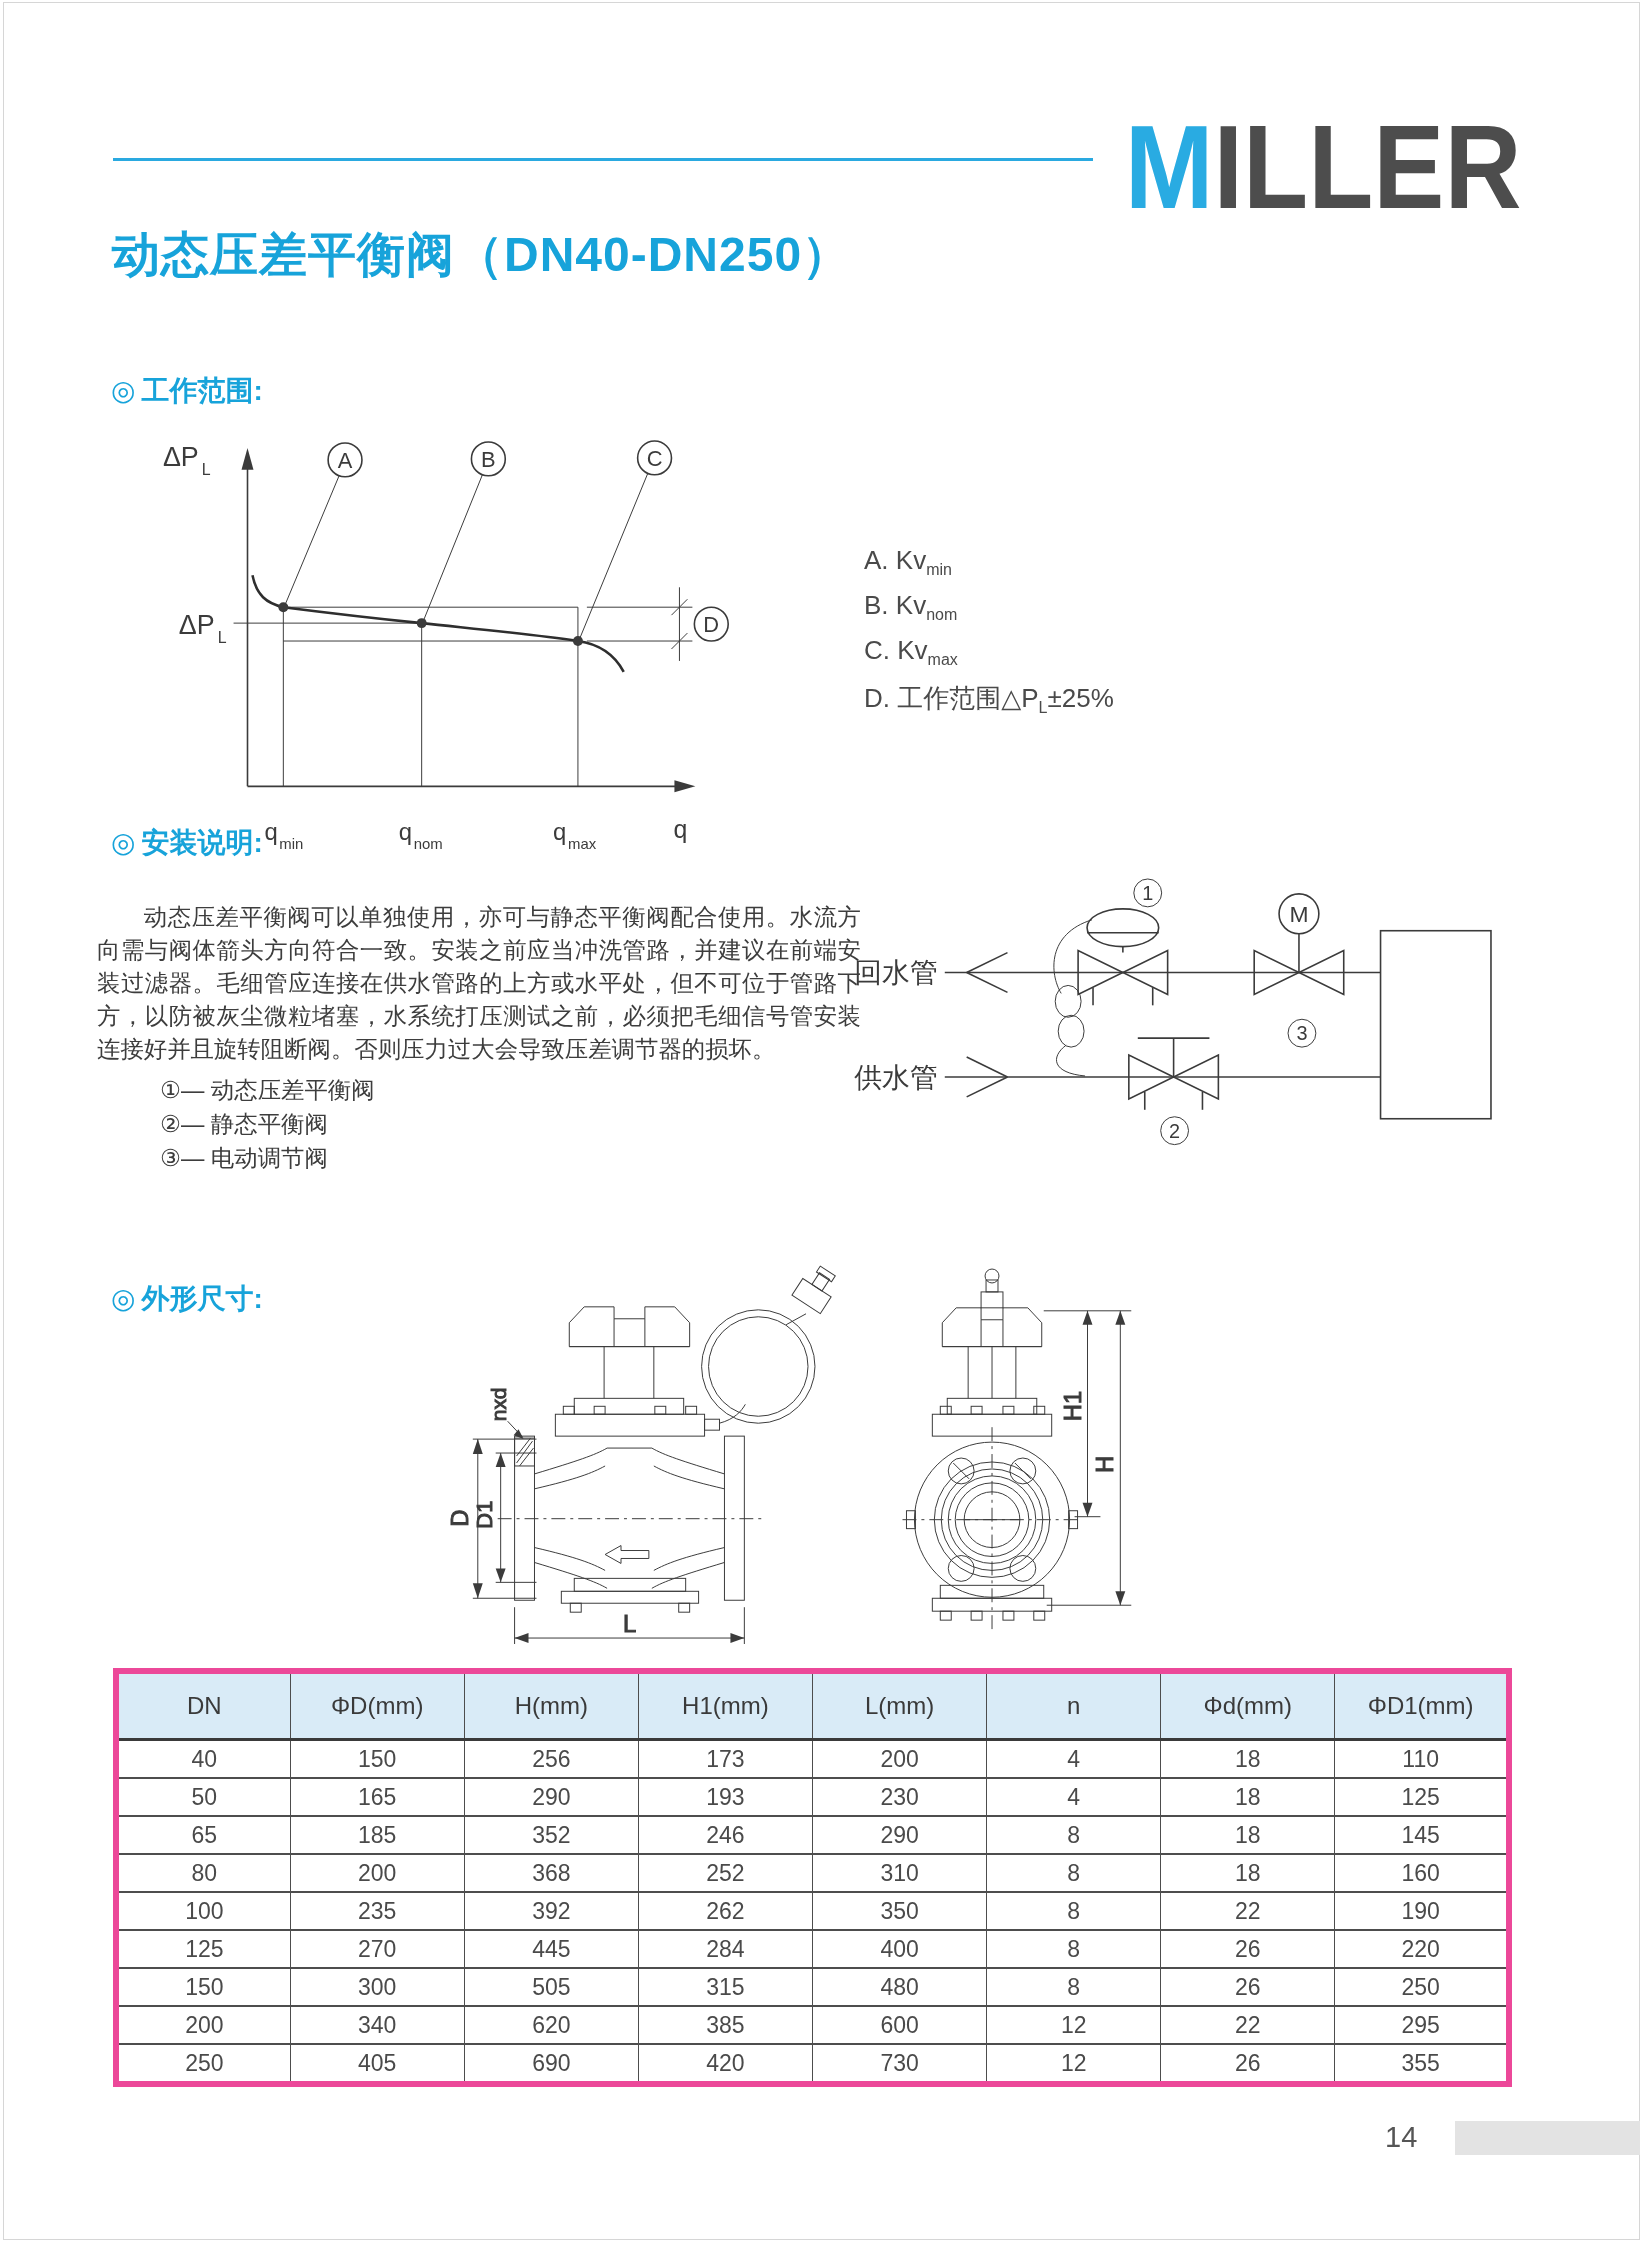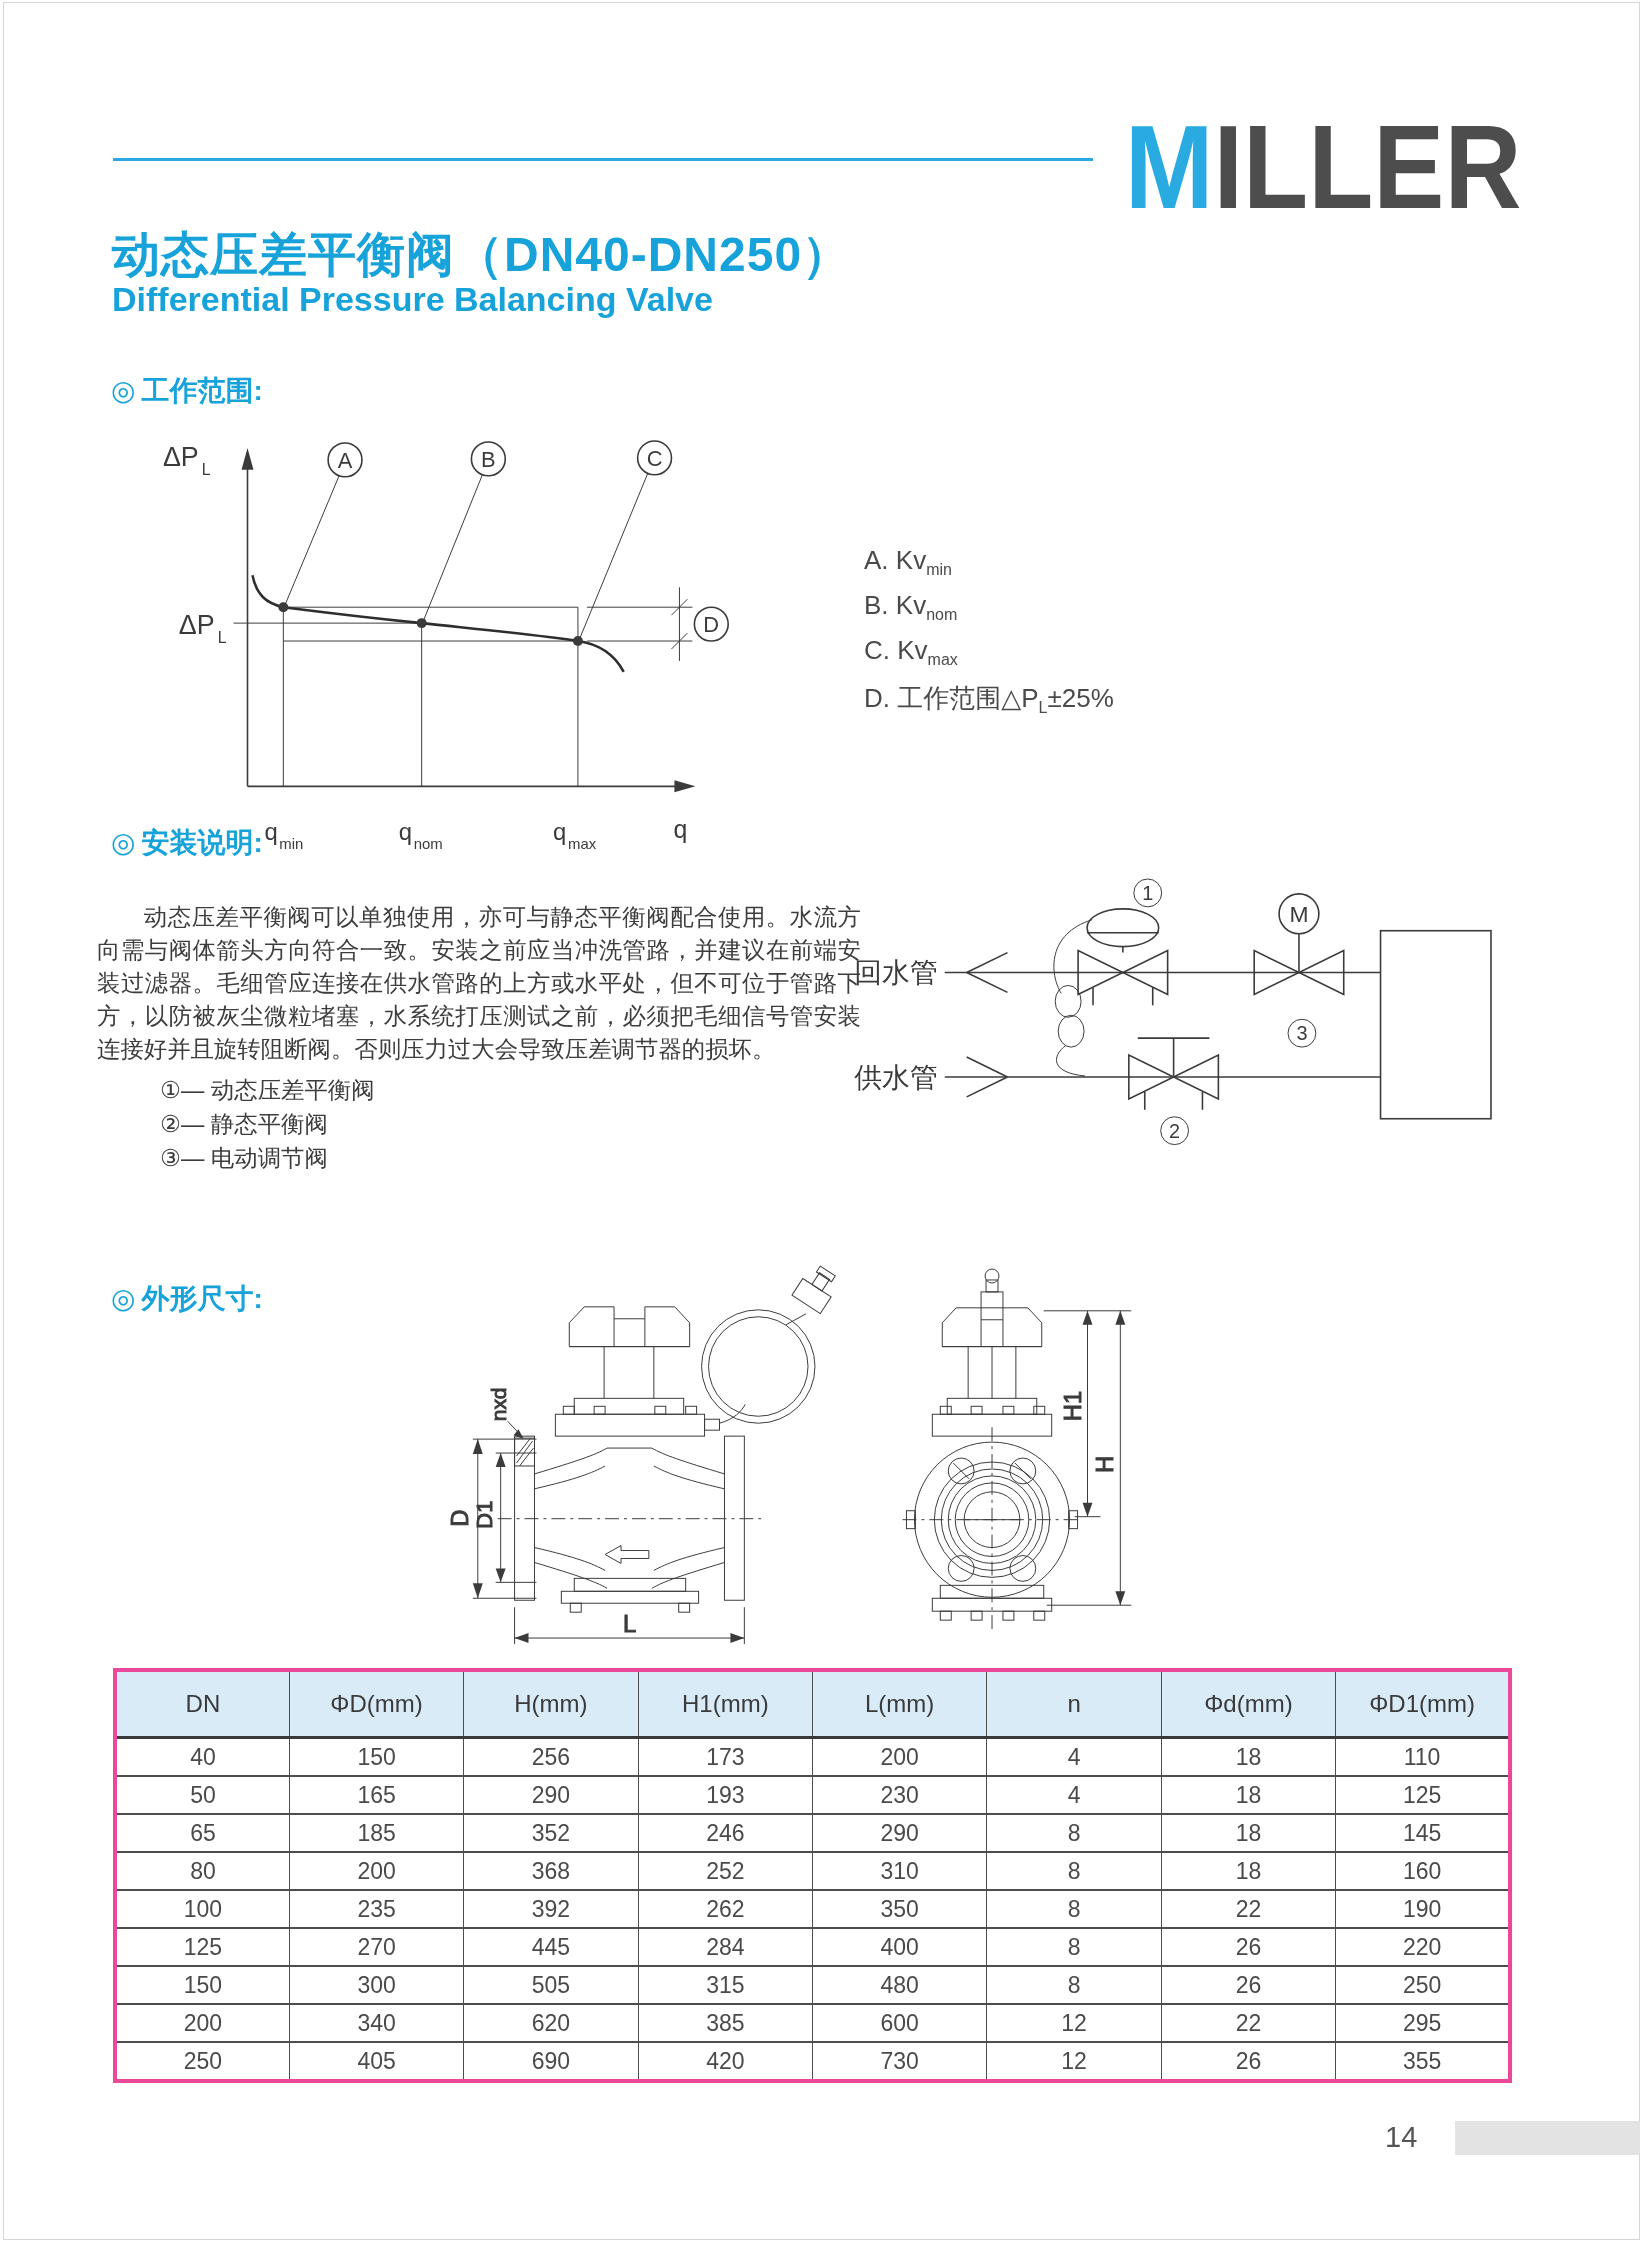--- a/index.html
+++ b/index.html
@@ -19,21 +19,21 @@
   .legend{position:absolute;left:864px;top:545px;color:#4a4a4a;font-size:26px;}
   .legend-row{margin-bottom:11px;white-space:nowrap;}
   .legend-row sub{font-size:16px;}
   .install-text{position:absolute;left:97px;top:866px;width:764px;font-size:23.4px;line-height:33px;
                 color:#3d3d3d;text-align:justify;margin-top:35px;}
   .install-text p{margin:0;text-indent:2em;}
   .install-items{margin-top:7px;margin-left:63px;line-height:34px;text-align:left;}
   .piping-svg{position:absolute;left:846px;top:876px;}
   .drawing-svg{position:absolute;left:438px;top:1262px;}
   table.spec{position:absolute;left:113px;top:1668px;width:1399px;border-collapse:collapse;table-layout:fixed;
-             border:4px solid #ec4899;}
+             border:6px solid #ec4899;}
   table.spec th{background:#D9EBF7;height:62px;font-size:24px;font-weight:normal;color:#3a3a3a;
                 border:1px solid #4d4d4d;border-bottom:3px solid #3a3a3a;}
   table.spec td{height:34px;font-size:23px;color:#4a4a4a;text-align:center;
                 border:1px solid #4d4d4d;border-bottom-width:2px;}
   .page-number{position:absolute;left:1385px;top:2121px;font-size:29px;color:#555;}
   .footer-bar{position:absolute;left:1455px;top:2121px;width:185px;height:34px;background:#e3e3e3;}
   svg text{font-family:"Liberation Sans","DejaVu Sans",sans-serif;fill:#3b3b3b;}
   svg .ln{stroke:#3b3b3b;stroke-width:1.6;fill:none;}
   svg .thin{stroke:#3b3b3b;stroke-width:1;fill:none;}
   svg .thick{stroke:#2e2e2e;stroke-width:2.6;fill:none;}
@@ -44,21 +44,20 @@
 <body>
 
 <div class="page">
   <div class="page-edge"></div>
 
   <div class="accent-rule"></div>
   <svg class="logo-svg" width="418" height="127" viewBox="0 0 420 128">
     <text x="2" y="114" font-family="Liberation Serif, DejaVu Serif, serif" font-weight="bold" font-size="120" textLength="400" lengthAdjust="spacingAndGlyphs"><tspan fill="#29ABE2">M</tspan><tspan fill="#4D4D4D">ILLER</tspan></text>
   </svg>
   <div class="title-zh">动态压差平衡阀（DN40-DN250）</div>
-  <div class="title-en">Differential Pressure Balancing Valve</div>
 
   <div class="sec-head sec-working"><span class="marker">◎</span><span>工作范围:</span></div>
 
   <svg class="chart-svg" width="637" height="418" viewBox="0 0 640 420">
 
     <g>
       <line class="ln" x1="109" y1="20" x2="109" y2="350"></line>
       <polygon class="fil" points="109,10 103,32 115,32"></polygon>
       <line class="ln" x1="109" y1="350" x2="548" y2="350"></line>
       <polygon class="fil" points="559,350 538,344 538,356"></polygon>

